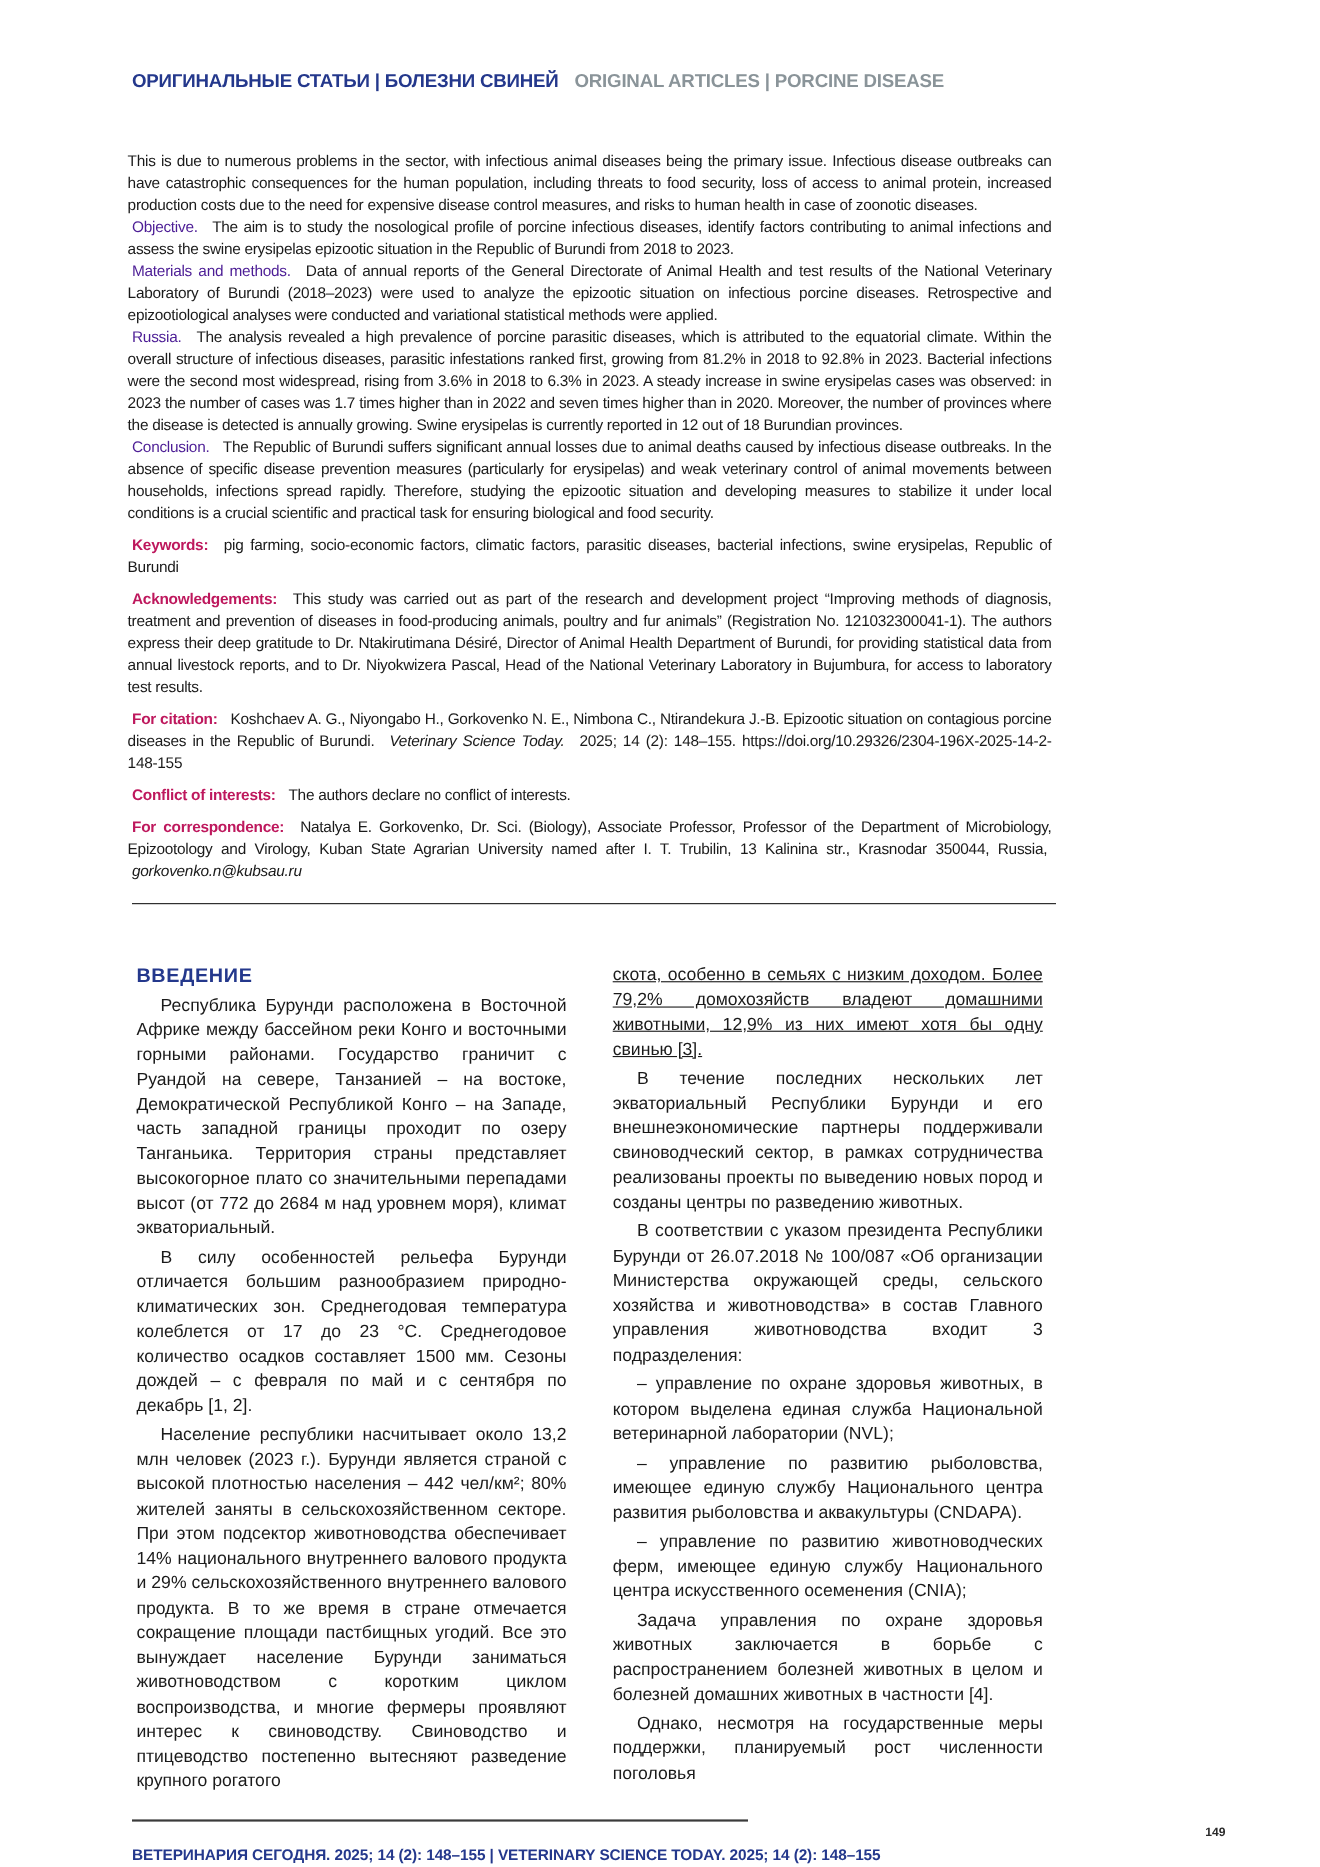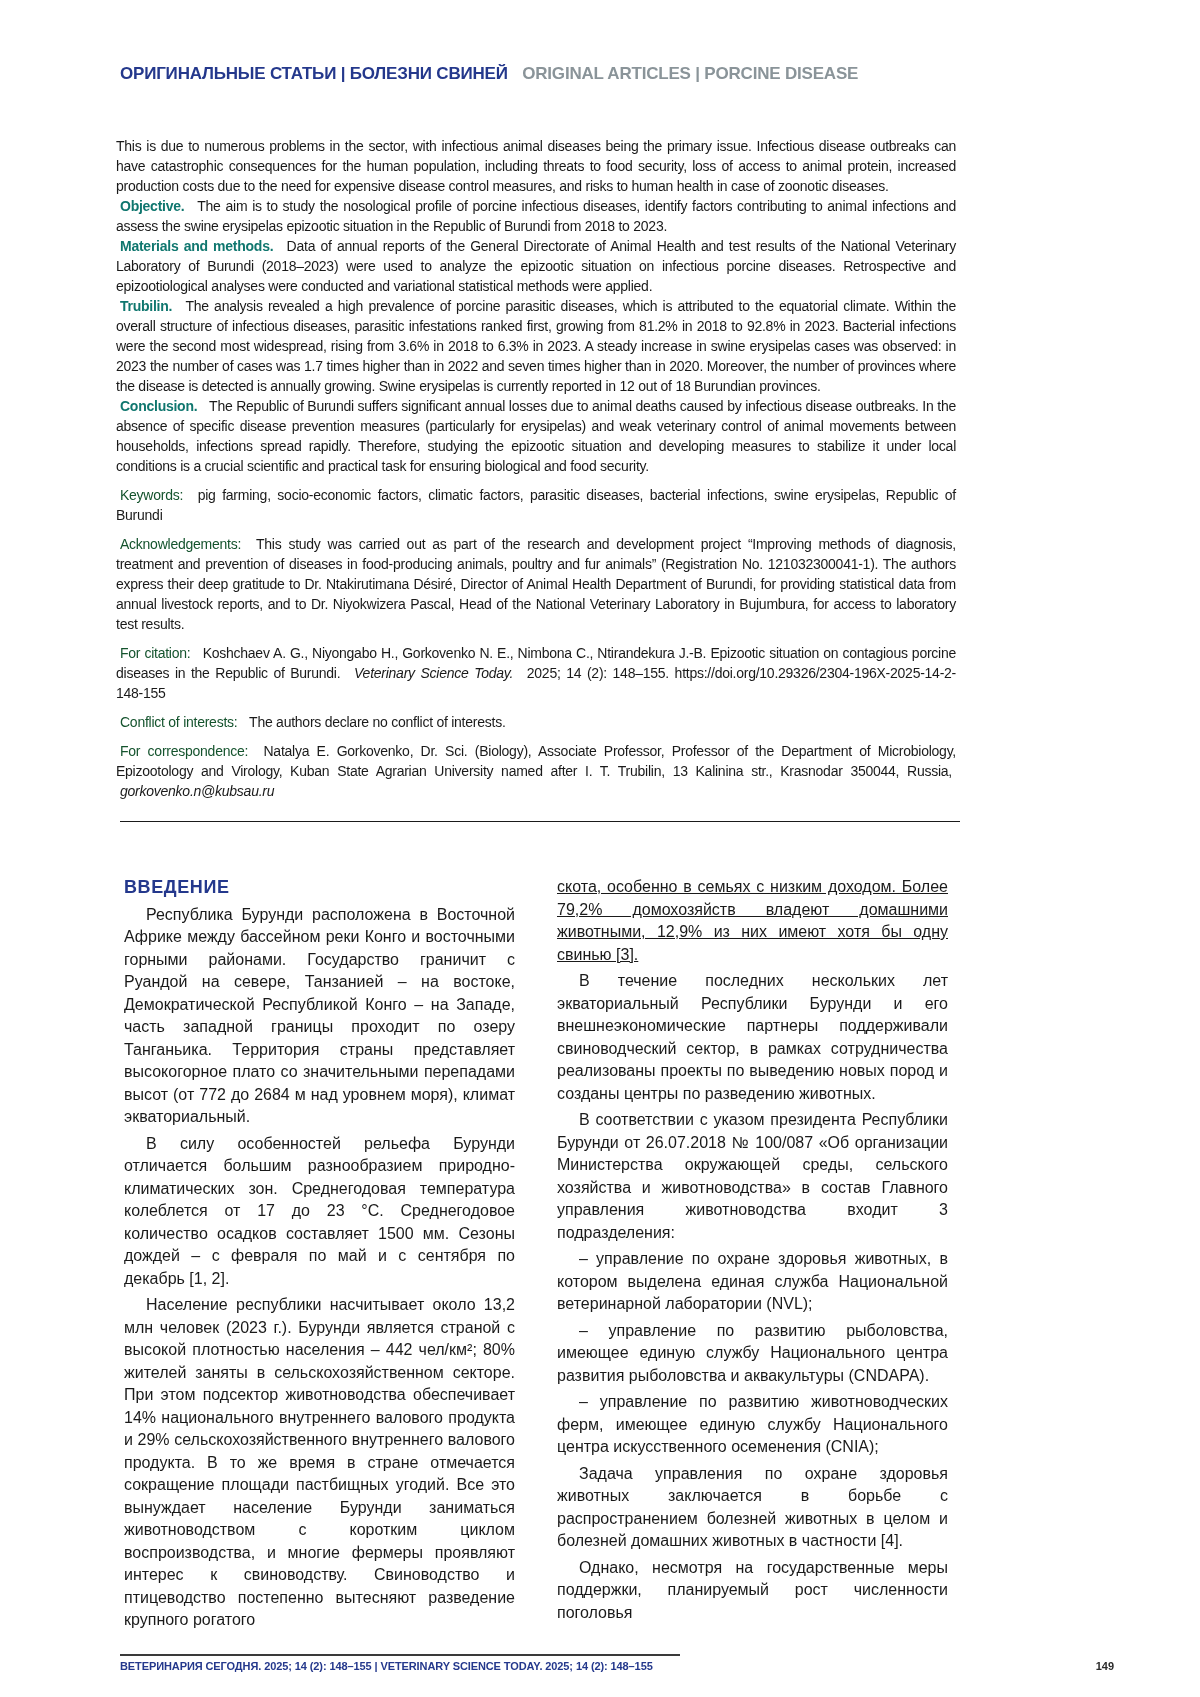--- a/index.html
+++ b/index.html
@@ -30,22 +30,22 @@
     position: absolute;
     top: 120px; left: 100px;
     width: 840px;
     font-size: 14px;
     line-height: 20px;
     letter-spacing: -0.25px;
     text-align: justify;
   }
   .abstract p { margin: 0; }
   .abstract .meta { margin-top: 9px; }
-  .lbl-b { font-weight: bold; color: #0f766e; }
-  .lbl-teal { font-weight: normal; color: #14532d; }
+  .lbl-b { font-weight: normal; color: #4c1d95; }
+  .lbl-teal { font-weight: bold; color: #be185d; }
   .divider {
     border: none;
     border-top: 1.5px solid #1a1a1a;
     margin-top: 20px;
     width: 100%;
   }
 
   
   .intro {
     position: absolute;
@@ -73,22 +73,22 @@
 
   
   .footer {
     position: absolute;
     left: 100px; right: 90px;
     top: 1634px;
   }
   .footer-left {
     width: 560px;
     border-top: 2.5px solid #3a3a3a;
-    padding-top: 4px;
-    font-size: 11px;
+    padding-top: 22px;
+    font-size: 14px;
     font-weight: bold;
     letter-spacing: -0.1px;
     color: #24388c;
     white-space: nowrap;
   }
   .page-number {
     position: absolute;
     right: 0; top: 6px;
     font-size: 11px;
     font-weight: 600;
@@ -112,21 +112,21 @@
       <b class="lbl-b">Objective.</b>
       <span>The aim is to study the nosological profile of porcine infectious diseases, identify factors contributing to animal infections and assess the swine erysipelas epizootic situation in the Republic of Burundi from 2018 to 2023.</span>
     </p>
 
     <p>
       <b class="lbl-b">Materials and methods.</b>
       <span>Data of annual reports of the General Directorate of Animal Health and test results of the National Veterinary Laboratory of Burundi (2018–2023) were used to analyze the epizootic situation on infectious porcine diseases. Retrospective and epizootiological analyses were conducted and variational statistical methods were applied.</span>
     </p>
 
     <p>
-      <b class="lbl-b">Trubilin.</b>
+      <b class="lbl-b">Russia.</b>
       <span>The analysis revealed a high prevalence of porcine parasitic diseases, which is attributed to the equatorial climate. Within the overall structure of infectious diseases, parasitic infestations ranked first, growing from 81.2% in 2018 to 92.8% in 2023. Bacterial infections were the second most widespread, rising from 3.6% in 2018 to 6.3% in 2023. A steady increase in swine erysipelas cases was observed: in 2023 the number of cases was 1.7 times higher than in 2022 and seven times higher than in 2020. Moreover, the number of provinces where the disease is detected is annually growing. Swine erysipelas is currently reported in 12 out of 18 Burundian provinces.</span>
     </p>
 
     <p>
       <b class="lbl-b">Conclusion.</b>
       <span>The Republic of Burundi suffers significant annual losses due to animal deaths caused by infectious disease outbreaks. In the absence of specific disease prevention measures (particularly for erysipelas) and weak veterinary control of animal movements between households, infections spread rapidly. Therefore, studying the epizootic situation and developing measures to stabilize it under local conditions is a crucial scientific and practical task for ensuring biological and food security.</span>
     </p>
 
     <p class="meta">
       <b class="lbl-teal">Keywords:</b>

